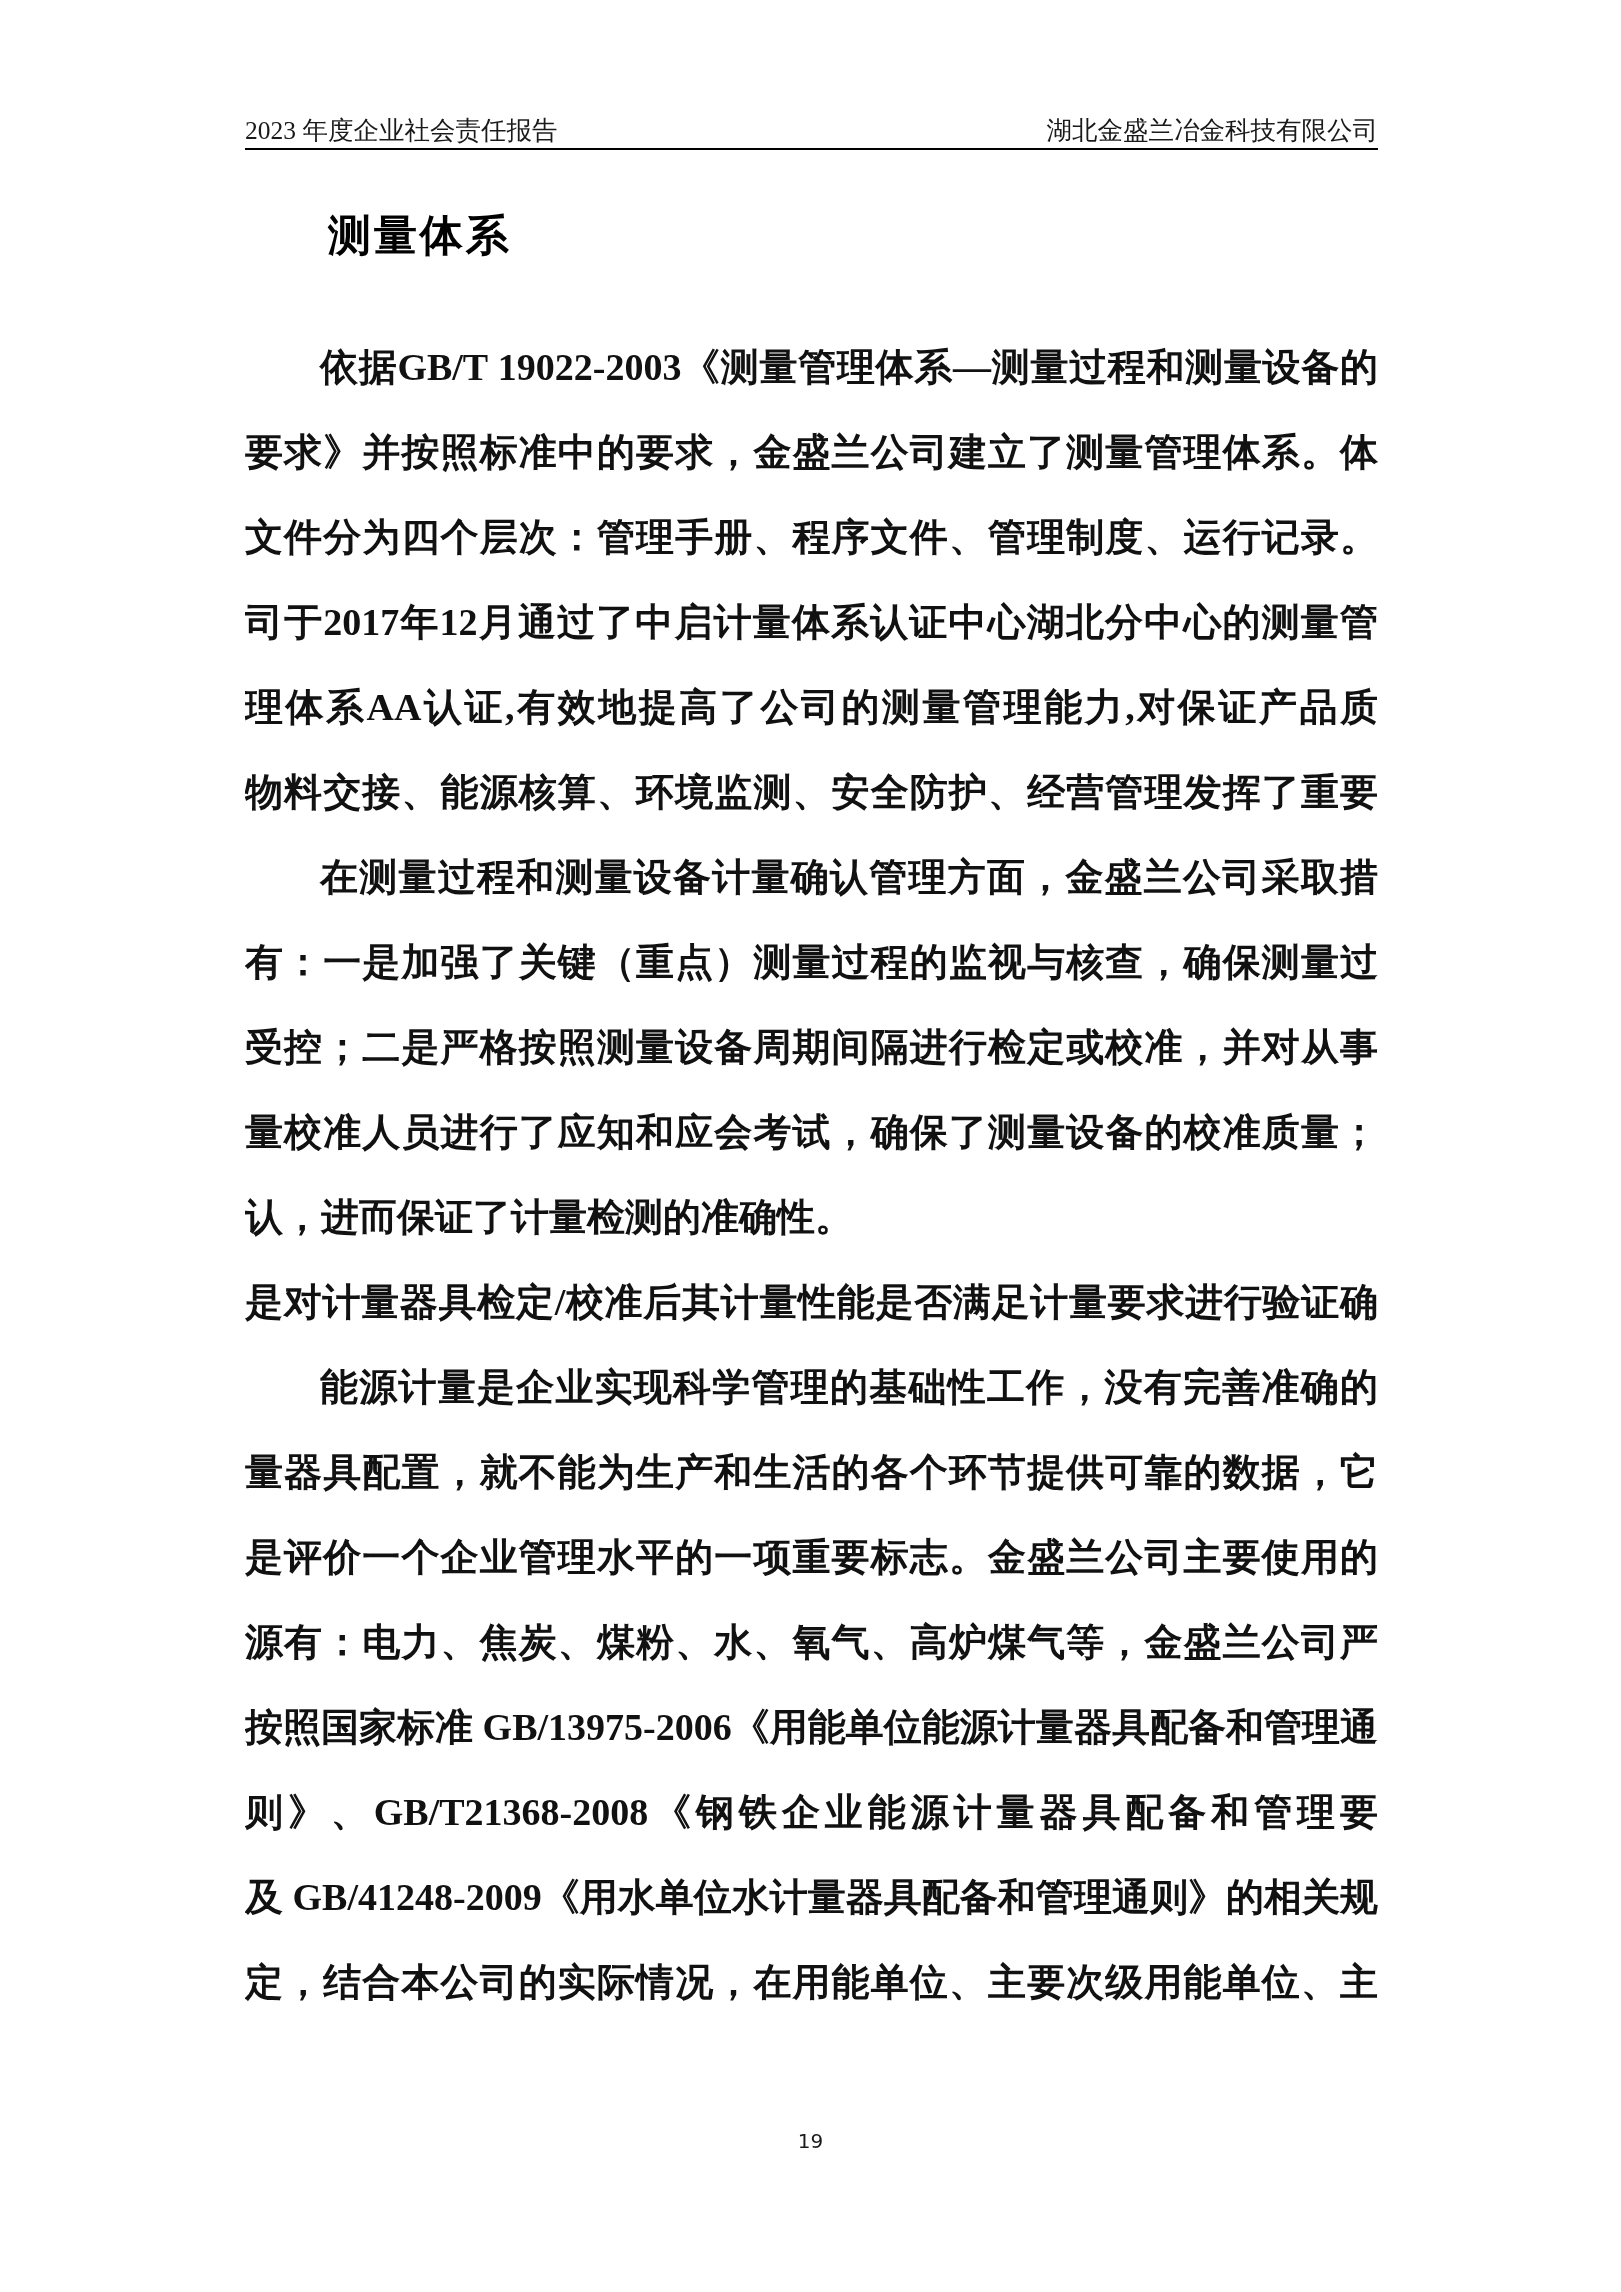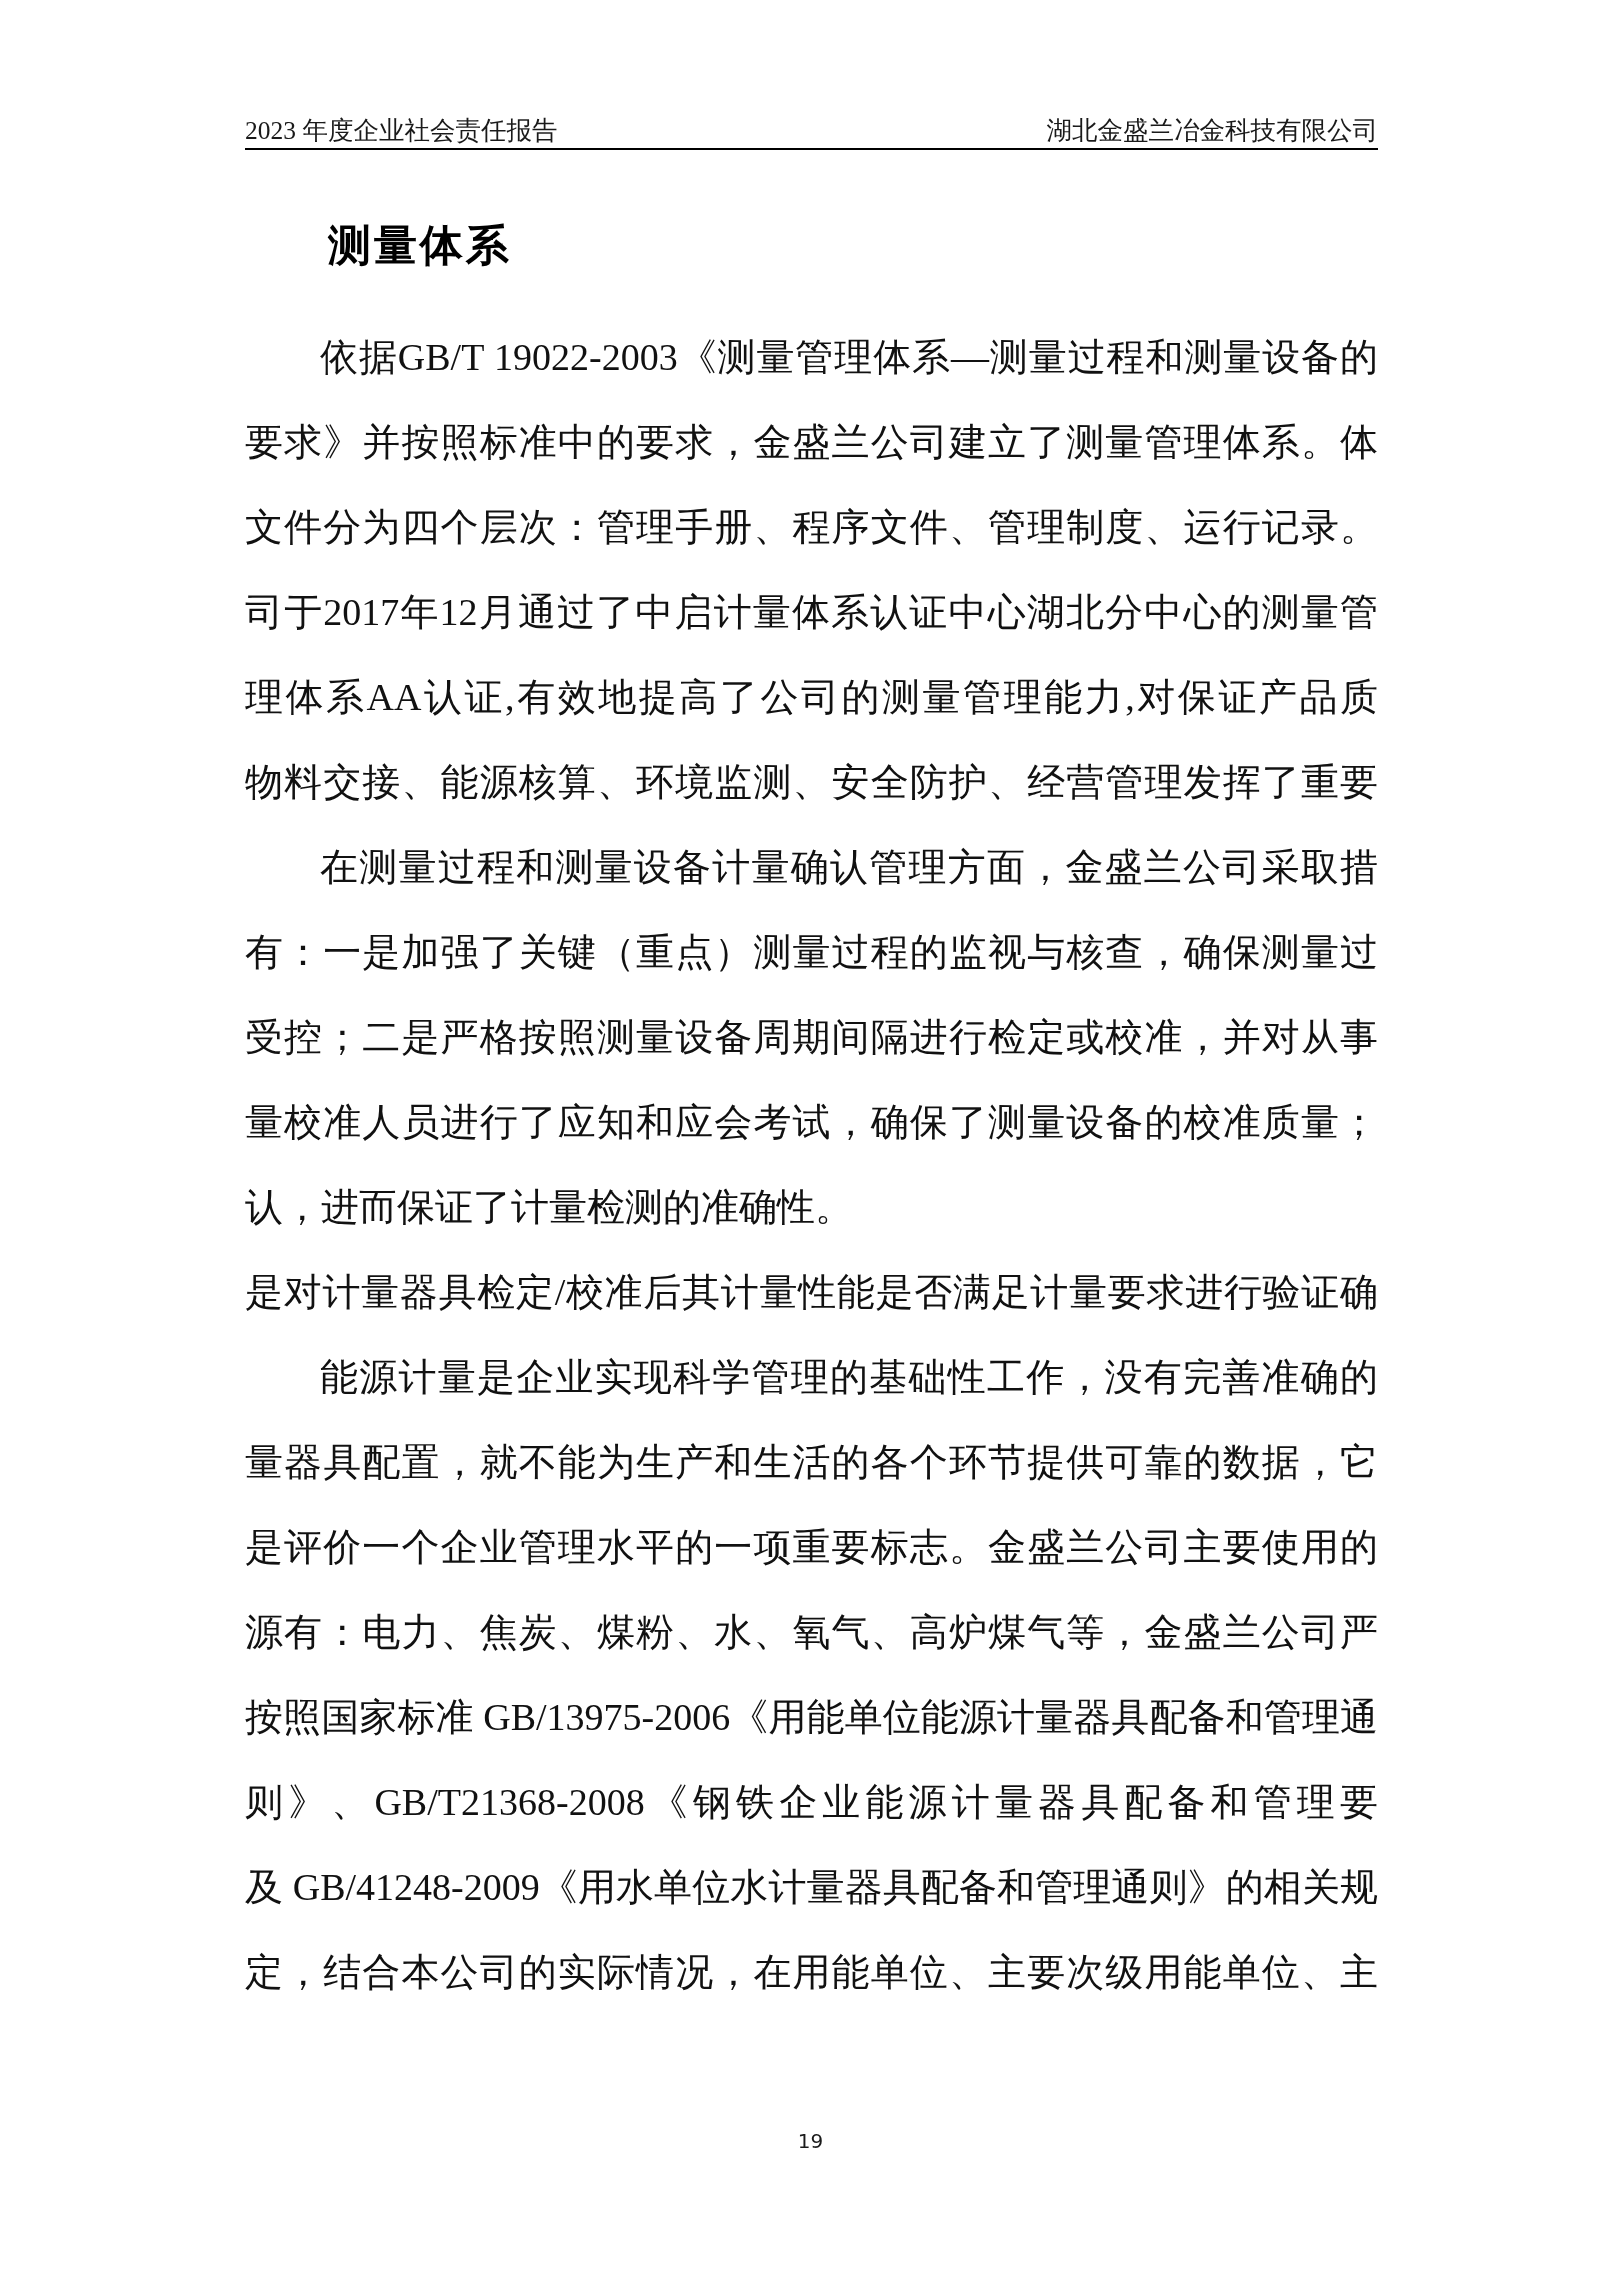--- a/index.html
+++ b/index.html
@@ -28,37 +28,38 @@
     font-size: 25.5px;
     line-height: 29px;
     padding-bottom: 2.9px;
     border-bottom: 2.9px solid #000000;
     color: #1a1a1a;
   }
   
   .section-title {
     position: absolute;
     left: 328px;
-    top: 220px;
+    top: 210px;
     margin: 0;
     font-family: "Liberation Sans", "DejaVu Sans", sans-serif;
     font-weight: 700;
     font-size: 43px;
     line-height: 51px;
     letter-spacing: 2.9px;
     color: #000000;
   }
   
   .bodytext {
     position: absolute;
     left: 245px;
-    top: 315px;
+    top: 325px;
     width: 1133px;
     font-size: 38px;
     color: #111111;
+    font-weight: bold;
   }
   .para { margin: 0; padding: 0; }
   .line {
     height: 85px;
     line-height: 85px;
     text-align: justify;
     text-align-last: justify;
     text-justify: inter-ideograph;
     white-space: normal;
     overflow: hidden;

